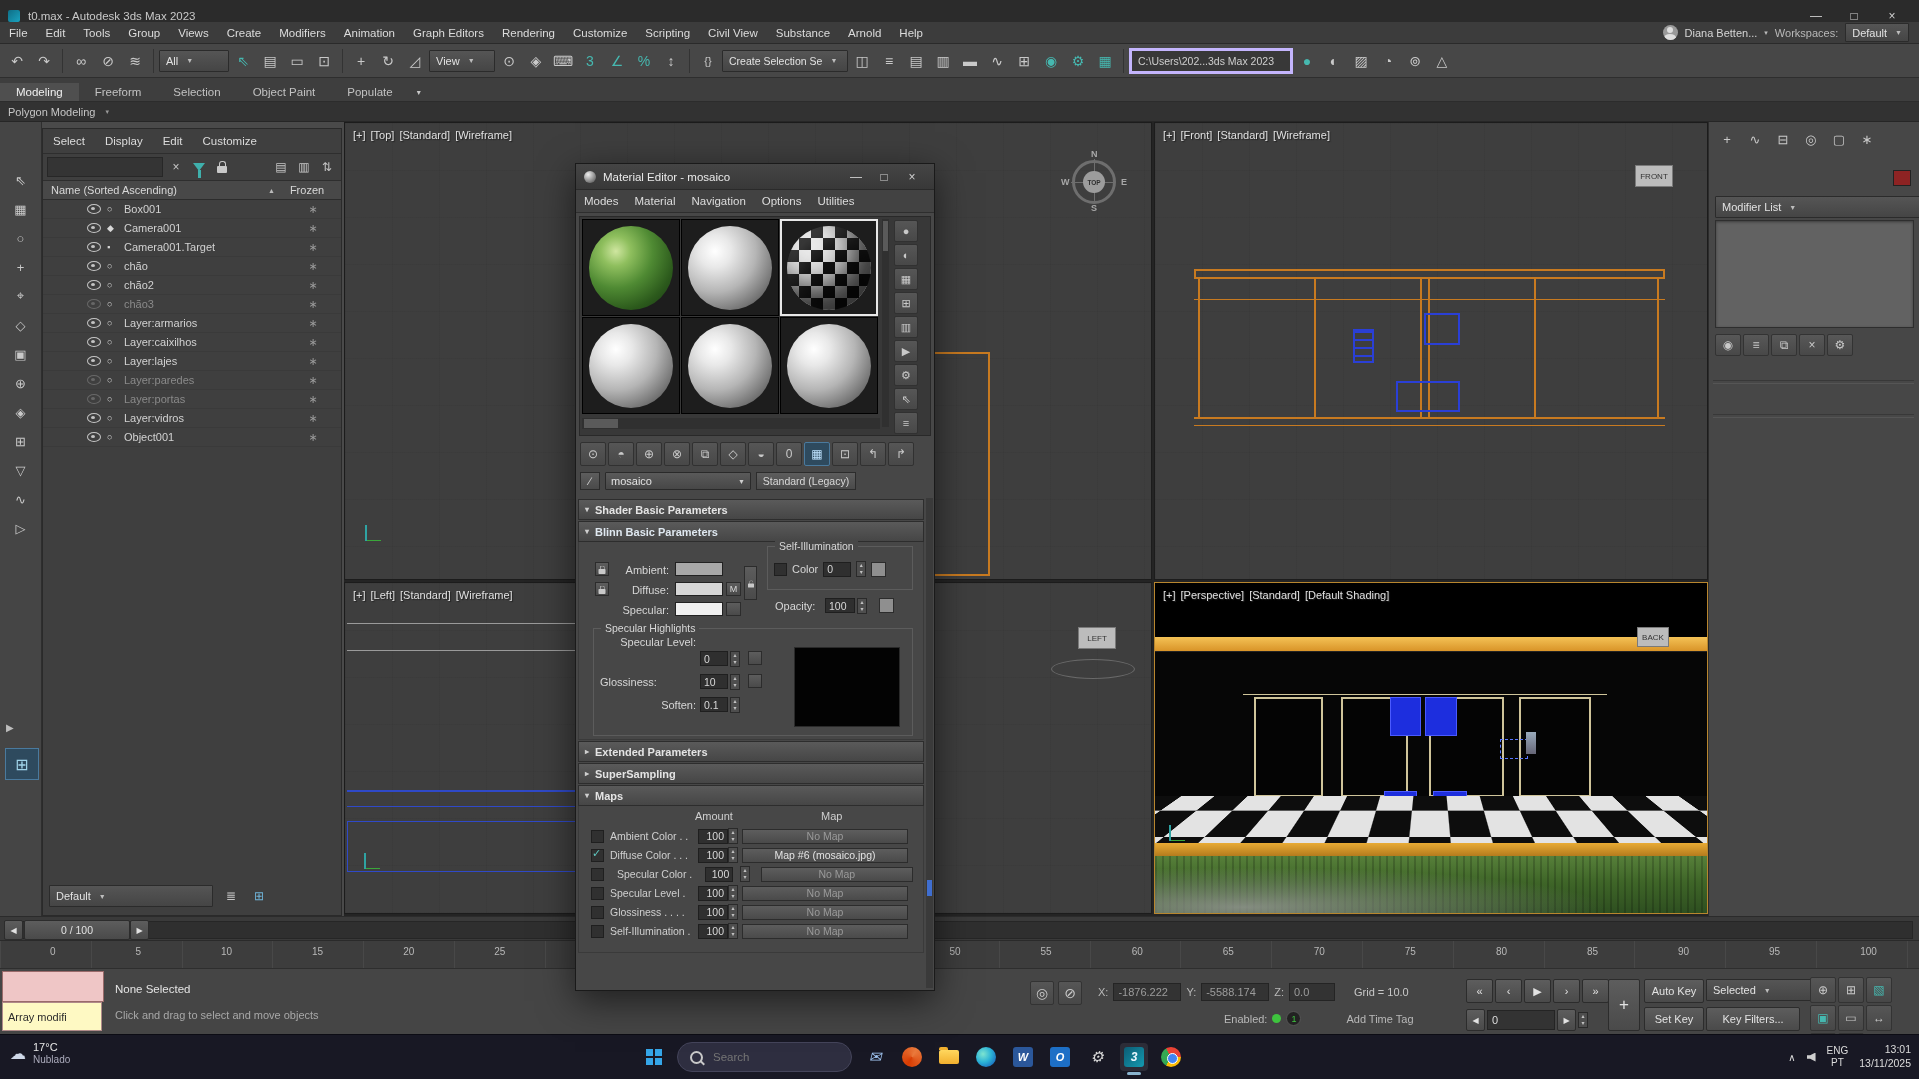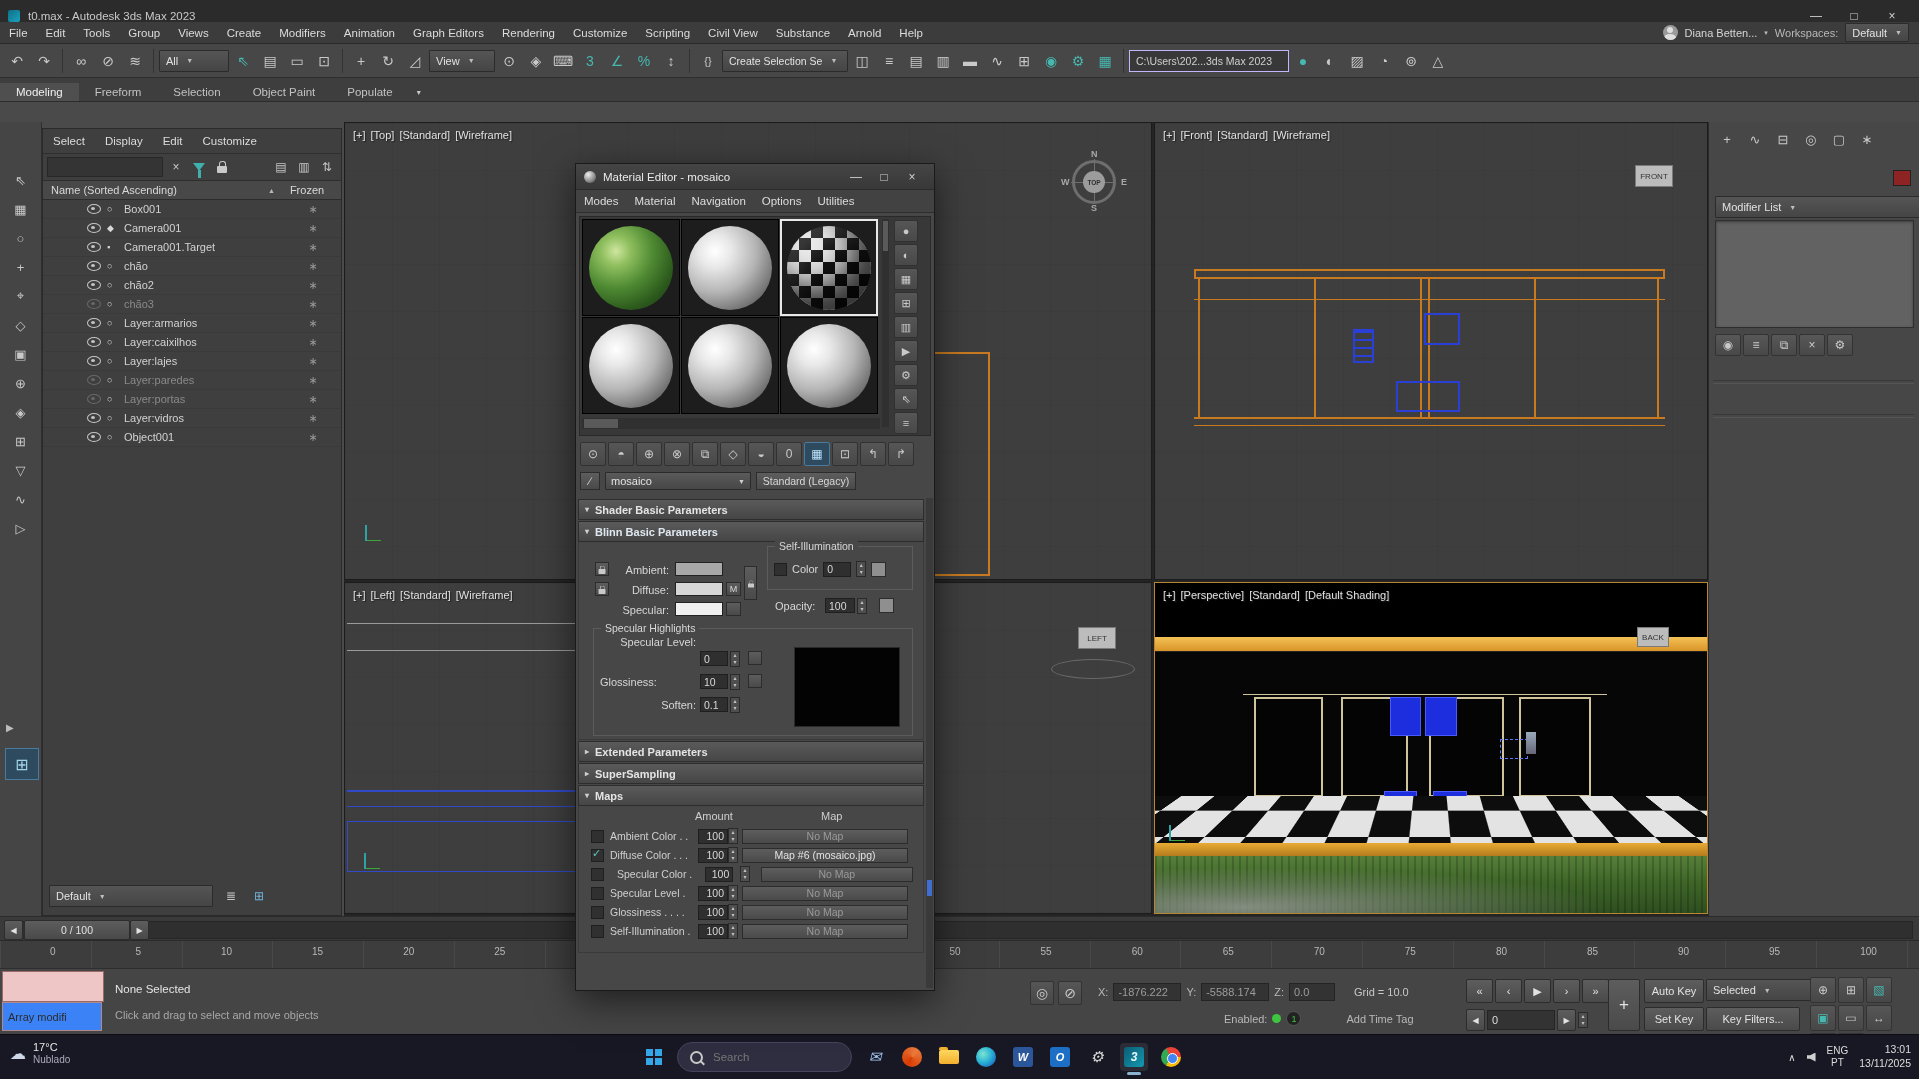--- a/index.html
+++ b/index.html
@@ -20,21 +20,21 @@
   .avatar{width:15px;height:15px;border-radius:50%;background:#9a9a9a;position:relative;overflow:hidden}
   .avatar::before{content:'';position:absolute;left:4.5px;top:2px;width:6px;height:6px;border-radius:50%;background:#dfdfdf}
   .avatar::after{content:'';position:absolute;left:1.5px;top:9px;width:12px;height:7px;border-radius:50%;background:#dfdfdf}
   
   #toolbar{position:absolute;left:0;top:44px;width:100%;height:34px;background:#474747;border-bottom:1px solid #2e2e2e;display:flex;align-items:center;padding:0 4px;box-sizing:border-box;gap:1px}
   .ibtn{width:26px;height:26px;display:flex;align-items:center;justify-content:center;color:#c9c9c9;font-size:14px;border-radius:2px;flex:none}
   .ibtn.teal{color:#46b8b0}
   .vsep{width:1px;height:24px;background:#333;margin:0 4px;flex:none}
   .tb-dd{height:20px;background:linear-gradient(#555,#454545);border:1px solid #2b2b2b;display:flex;align-items:center;gap:8px;padding:0 6px;color:#e2e2e2;flex:none;border-radius:1px}
   .tb-dd .arr{font-size:7px;color:#bdbdbd}
-  .tb-field{height:20px;background:#383838;border:1px solid #c4b5fd;color:#cfcfcf;display:flex;align-items:center;padding:0 6px;flex:none}
+  .tb-field{height:20px;background:#383838;border:3px solid #c4b5fd;color:#cfcfcf;display:flex;align-items:center;padding:0 6px;flex:none}
   
   #ribbon{position:absolute;left:0;top:78px;width:100%;height:24px;background:#3e3e3e;display:flex;align-items:flex-end;border-bottom:1px solid #2c2c2c;box-sizing:border-box}
   .rtab{padding:3px 16px;color:#c2c2c2;font-size:11.5px}
   .rtab.active{background:#4f4f4f;color:#f0f0f0}
   #polybar{position:absolute;left:0;top:102px;width:100%;height:20px;background:#323232;display:flex;align-items:center;padding:0 8px;box-sizing:border-box;border-bottom:1px solid #262626;color:#c6c6c6}
   
   #leftstrip{position:absolute;left:0;top:122px;width:42px;height:794px;background:#454545;border-right:1px solid #2e2e2e;box-sizing:border-box;display:flex;flex-direction:column;align-items:center;padding-top:46px;gap:5px}
   #leftstrip .ibtn{width:28px;height:24px;font-size:13px}
   #ls-flyout{position:absolute;left:6px;top:718px;width:16px;height:18px;color:#bdbdbd;font-size:10px;display:flex;align-items:center}
   #ls-grid{position:absolute;left:5px;top:748px;width:32px;height:30px;background:#2e4a5e;border:1px solid #4a7a9e;color:#9fd3e8;display:flex;align-items:center;justify-content:center;font-size:16px}
@@ -120,21 +120,21 @@
   .ts-groove{position:absolute;left:4px;right:6px;top:4px;height:16px;background:#2f2f2f;border:1px solid #262626}
   .ts-btn{position:absolute;left:24px;top:3px;width:104px;height:18px;font-size:10.5px}
   .ts-arrow{position:absolute;top:3px;width:17px;height:18px;font-size:8px}
   #ruler{position:absolute;left:0;top:940px;width:100%;height:28px;background:#3d3d3d;border-top:1px solid #2a2a2a;box-sizing:border-box;
          background-image:repeating-linear-gradient(90deg,rgba(255,255,255,.06) 0 1px,transparent 1px 90.8px)}
   #ruler .ticks{position:absolute;left:50px;right:42px;top:5px;display:flex;justify-content:space-between}
   #ruler .tick{color:#b8b8b8;font-size:10px}
   
   #statusbar{position:absolute;left:0;top:968px;width:100%;height:66px;background:#454545;border-top:1px solid #2e2e2e;box-sizing:border-box}
   .lbox1{position:absolute;left:2px;top:2px;width:100px;height:29px;background:#efc6c6;border:1px solid #9a6a6a}
-  .lbox2{position:absolute;left:2px;top:33px;width:100px;height:29px;background:#3b82f6;border:1px solid #b08a8a;color:#2c2c2c;display:flex;align-items:center;padding:8px 5px;box-sizing:border-box;font-size:11px}
+  .lbox2{position:absolute;left:2px;top:33px;width:100px;height:29px;background:#fef9c3;border:1px solid #b08a8a;color:#2c2c2c;display:flex;align-items:center;padding:8px 5px;box-sizing:border-box;font-size:11px}
   .st-sel{position:absolute;left:115px;top:14px;color:#e4e4e4;font-size:11.5px}
   .st-prompt{position:absolute;left:115px;top:40px;color:#a8a8a8}
   .st-lbl{color:#b8b8b8}
   .st-fld{background:#333;border:1px solid #242424;color:#9c9c9c;height:16px;display:inline-flex;align-items:center;padding:0 4px}
   .btn{background:linear-gradient(#5d5d5d,#4a4a4a);border:1px solid #2c2c2c;border-radius:2px;color:#e2e2e2;display:inline-flex;align-items:center;justify-content:center}
   .nav .ibtn{width:24px;height:24px;background:linear-gradient(#565656,#474747);border:1px solid #333;font-size:12px}
   .greendot{width:9px;height:9px;border-radius:50%;background:#3ec43e;display:inline-block}
   .badge1{width:13px;height:13px;border-radius:50%;background:#222;border:1px solid #555;color:#3ec43e;font-size:9px;display:inline-flex;align-items:center;justify-content:center}
   
   #taskbar{position:absolute;left:0;top:1034px;width:100%;height:45px;background:#181824;border-top:1px solid #0c0c14;box-sizing:border-box}
@@ -268,20 +268,24 @@
     <span class="contents"><span class="ibtn">◫</span><span class="ibtn">≡</span><span class="ibtn">▤</span><span class="ibtn">▥</span><span class="ibtn">▬</span><span class="ibtn">∿</span><span class="ibtn">⊞</span><span class="ibtn teal">◉</span><span class="ibtn teal">⚙</span><span class="ibtn teal">▦</span></span>
     <i class="vsep"></i>
     <span class="tb-field" style="width:146px;font-size:10.5px">C:\Users\202...3ds Max 2023</span>
     <span class="contents"><span class="ibtn teal">●</span><span class="ibtn">◐</span><span class="ibtn">▨</span><span class="ibtn">◔</span><span class="ibtn">⊚</span><span class="ibtn">△</span></span>
   </div>
 
   <div id="ribbon">
     <div class="contents"><span class="rtab active">Modeling</span><span class="rtab">Freeform</span><span class="rtab">Selection</span><span class="rtab">Object Paint</span><span class="rtab">Populate</span></div>
     <span class="ibtn" style="width:20px;height:18px;font-size:8px">▾</span>
   </div>
+  <div id="polybar">
+    <span>Polygon Modeling</span>
+    <span style="margin-left:10px;font-size:7px;color:#999">▾</span>
+  </div>
 
   <div id="leftstrip">
     <div class="contents"><span class="ibtn">⇖</span><span class="ibtn">▦</span><span class="ibtn">○</span><span class="ibtn">+</span><span class="ibtn">⌖</span><span class="ibtn">◇</span><span class="ibtn">▣</span><span class="ibtn">⊕</span><span class="ibtn">◈</span><span class="ibtn">⊞</span><span class="ibtn">▽</span><span class="ibtn">∿</span><span class="ibtn">▷</span></div>
   </div>
   <span id="ls-flyout">▶</span>
   <span id="ls-grid">⊞</span>
 
   <div id="sexp">
     <div class="menus">
       <div class="contents"><span class="menu-item">Select</span><span class="menu-item">Display</span><span class="menu-item">Edit</span><span class="menu-item">Customize</span></div>

